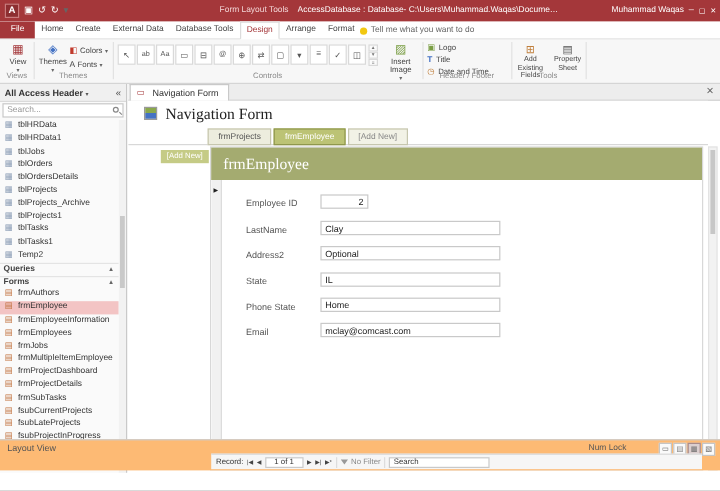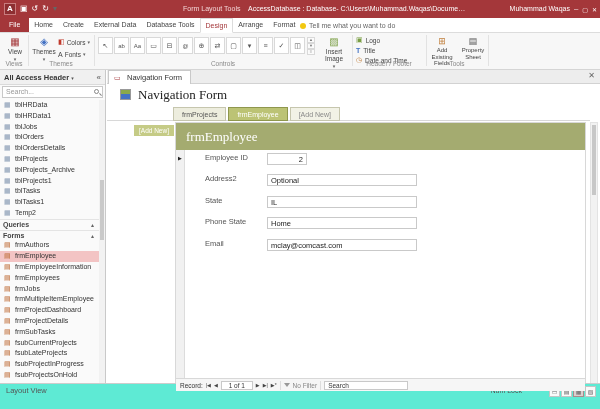--- a/index.html
+++ b/index.html
@@ -97,36 +97,36 @@
 .ntab{padding:0 8px;line-height:13px;font-size:7px;background:#EDEDDE;border:1px solid #C6C6AE;color:#555;cursor:pointer;white-space:nowrap}
 .ntab.active{background:#BCC375;border-color:#8F974D;color:#fff}
 .ntab.addnew{background:#F2F2E6;color:#888}
 .left-addnew{position:absolute;left:27px;top:55px;width:40px;height:11px;background:#C5CB86;color:#fff;font-size:6.5px;text-align:center;line-height:11px;cursor:pointer}
 .subform{position:absolute;left:68px;top:52px;right:14px;bottom:2px;border:1px solid #D8D8D8;background:#fff}
 .sf-header{position:absolute;top:0;left:0;right:0;height:27px;background:#A4AB70;color:#fff;font-size:13px;line-height:27px;padding-left:10px;font-family:"Liberation Serif",serif}
 .sf-body{position:absolute;top:27px;left:0;right:0;bottom:13px;overflow:hidden;background:#fff}
 .rec-selector{position:absolute;left:0;top:0;bottom:0;width:9px;background:#F1F1F1;border-right:1px solid #DCDCDC}
 .rec-arrow{position:absolute;left:2px;top:5px;font-size:5px;color:#222}
 .fields{position:absolute;left:9px;top:3px;right:0}
-.frow{height:21.4px;display:flex;align-items:flex-start}
+.frow{height:21.4px;display:flex;align-items:flex-end}
 .flabel{width:62px;margin-left:20px;font-size:7.5px;color:#555;white-space:nowrap}
 .fval{width:150px;height:12px;border:1px solid #C9C9C9;font-size:7.5px;color:#222;line-height:11px;padding:0 3px;background:#fff;white-space:nowrap;overflow:hidden;cursor:text}
 .frow.small .fval{width:40px;text-align:right}
 .recnav{position:absolute;left:0;right:0;bottom:0;height:13px;background:#F6F6F6;border-top:1px solid #D8D8D8;display:flex;align-items:center;gap:3px;padding-left:4px;font-size:6.5px;color:#333;z-index:2}
 .rn-btn{font-size:5px;color:#444;cursor:pointer;white-space:nowrap}
 .rn-pos{width:32px;height:9px;background:#fff;border:1px solid #C9C9C9;line-height:8px;text-align:center;font-size:6.5px}
 .rn-sep{width:1px;height:9px;background:#DDD}
 .funnel{width:0;height:0;border-left:3px solid transparent;border-right:3px solid transparent;border-top:4px solid #999}
 .rn-nofilter{color:#888}
 .rn-search{width:84px;height:9px;background:#fff;border:1px solid #C9C9C9;line-height:8px;padding-left:3px;font-size:6.5px;color:#333;cursor:text}
 .main-vscroll{position:absolute;right:2px;top:52px;width:8px;bottom:2px;background:#F2F2F2;border:1px solid #E3E3E3}
 .vthumb{position:absolute;left:1px;top:2px;width:4px;height:70px;background:#C7C7C7;cursor:pointer}
 
 
-.statusbar{position:absolute;left:0;bottom:0;width:600px;height:26px;background:#5eead4;border-top:1px solid #CCC}
+.statusbar{position:absolute;left:0;bottom:17px;width:600px;height:26px;background:#fdba74;border-top:1px solid #CCC}
 .sb-view{position:absolute;left:6px;top:0;line-height:14px;font-size:7.5px;color:#555}
 .sb-numlock{position:absolute;right:78px;top:0;line-height:14px;font-size:7px;color:#555}
 .view-icons{position:absolute;right:4px;top:2px;display:flex;gap:1px}
 .vicon{width:11px;height:11px;border:1px solid #C5C5C5;background:#FAFAFA;font-size:6px;line-height:10px;text-align:center;color:#666;cursor:pointer}
 .vicon.active{background:#DCCFCF;border-color:#A98B8B}
 </style>
 </head>
 <body>
 
 <div class="app">
@@ -327,20 +327,24 @@
         <div class="rec-selector">
           <span class="rec-arrow">▶</span>
         </div>
         <div class="fields">
 
         <div class="frow small">
               <span class="flabel">Employee ID</span>
               <span class="fval">2</span>
             </div>
             <div class="frow">
+              <span class="flabel">LastName</span>
+              <span class="fval">Clay</span>
+            </div>
+            <div class="frow">
               <span class="flabel">Address2</span>
               <span class="fval">Optional</span>
             </div>
             <div class="frow">
               <span class="flabel">State</span>
               <span class="fval">IL</span>
             </div>
             <div class="frow">
               <span class="flabel">Phone State</span>
               <span class="fval">Home</span>

